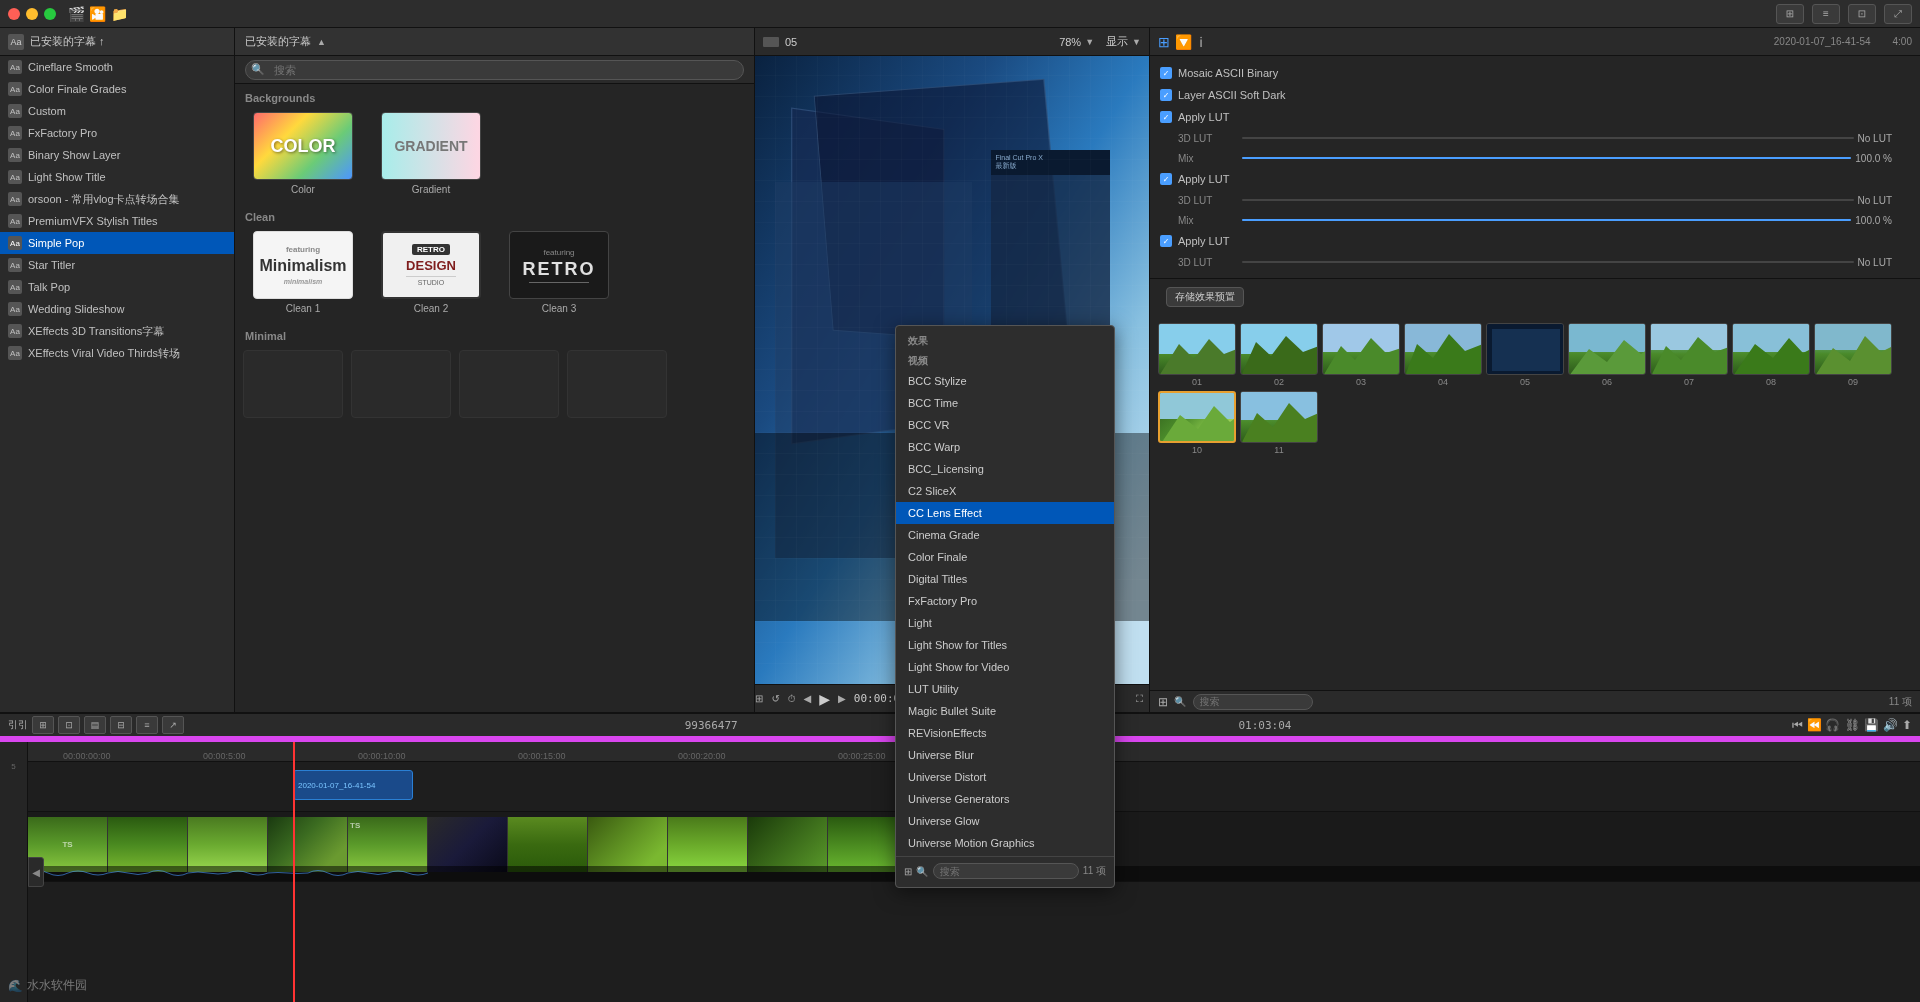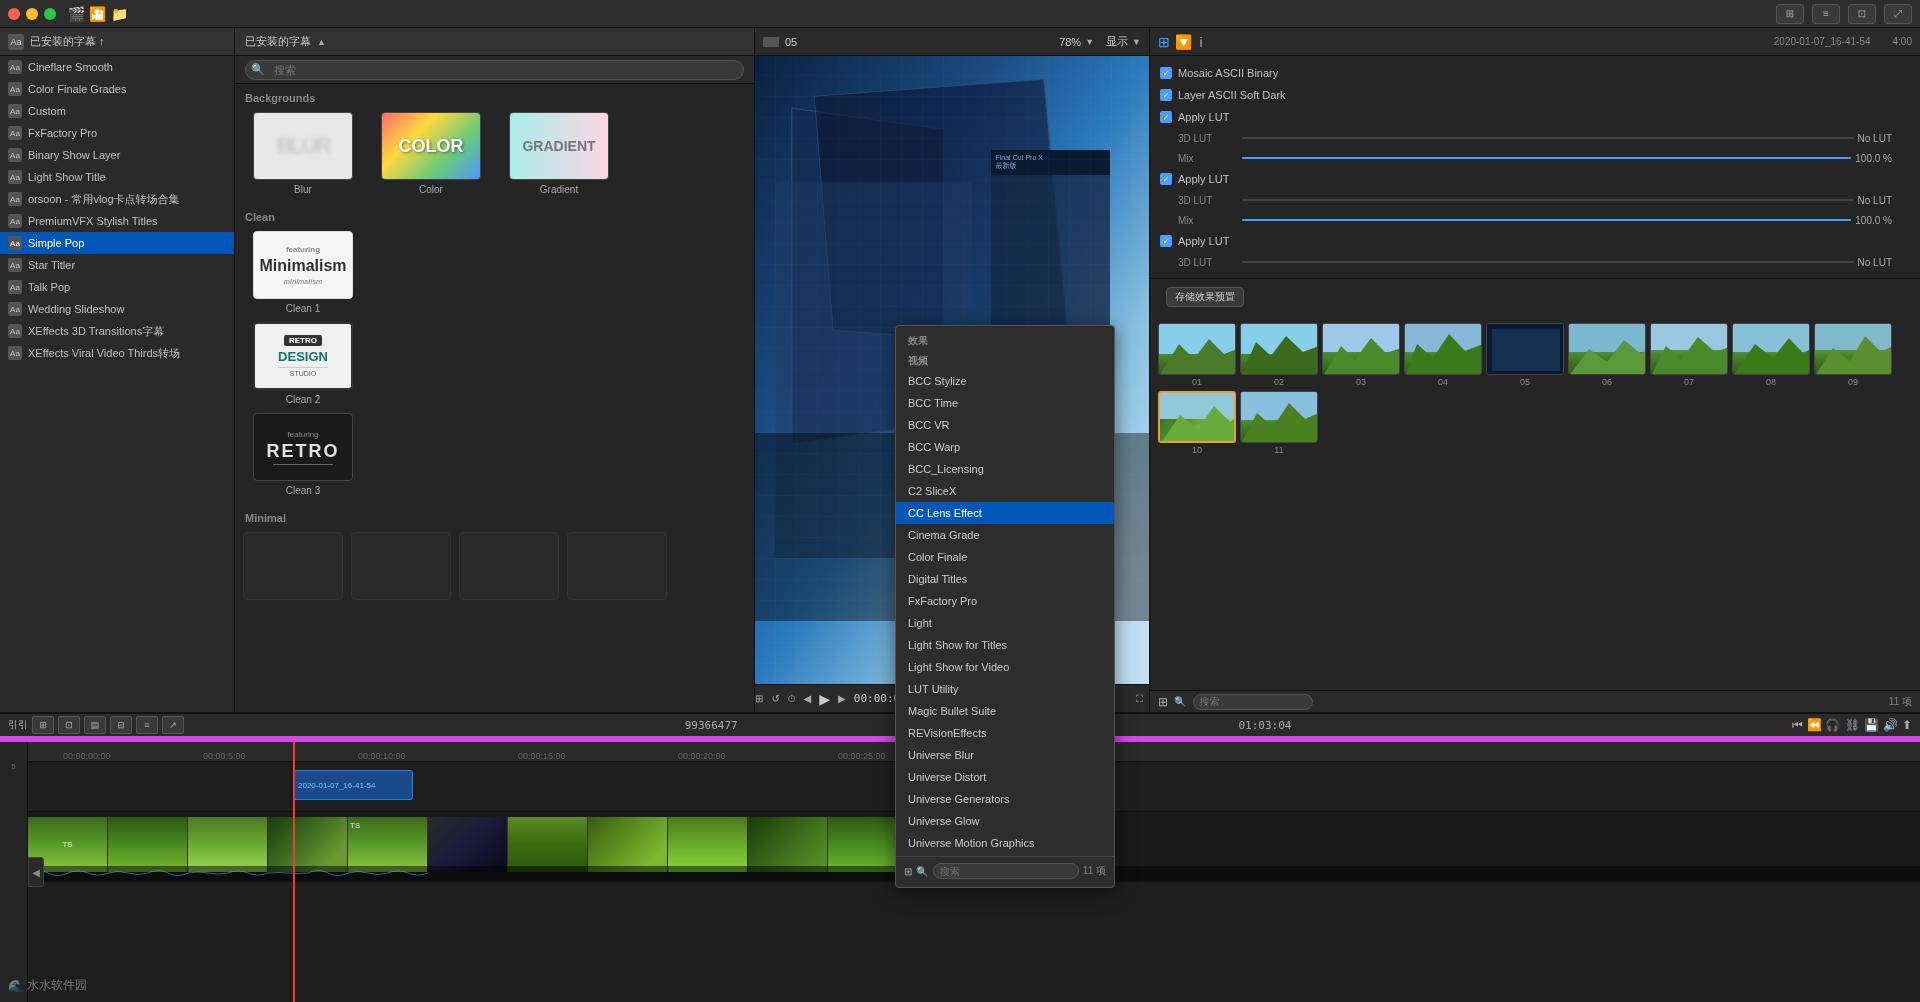--- a/index.html
+++ b/index.html
@@ -368,56 +368,50 @@
     </div>
     <div style="height:28px; background:#2a2a2a; display:flex; align-items:center; padding:0 10px; border-bottom:1px solid #111; gap:6px; position:relative;">
       <span style="position:absolute; left:16px; font-size:11px; color:#888;">🔍</span>
       <input type="text" style="flex: 1 1 0%; background: rgb(58, 58, 58); border: 1px solid rgb(85, 85, 85); border-radius: 10px; height: 20px; color: rgb(204, 204, 204); font-size: 11px; padding: 0px 8px 0px 28px; outline: none;" placeholder="搜索">
     </div>
     <div style="flex:1; overflow-y:auto; padding:8px;">
 
       <div style="font-size:11px; color:#888; font-weight:600; margin-bottom:8px; padding:0 2px;">Backgrounds</div>
       <div style="display:flex; gap:8px; margin-bottom:16px;">
         <div class="effect-item">
-          <div class="effect-thumb blur-bg">
-            <span style="font-size:22px; font-weight:900; letter-spacing:-2px; color:#aaa; opacity:0.5; filter:blur(2px);">BLUR</span>
-          </div>
-          <span class="effect-label">Blur</span>
-        </div>
-        <div class="effect-item">
           <div class="effect-thumb color-bg">
             <span style="font-size:18px; font-weight:900; color:#fff; text-shadow:1px 1px 3px rgba(0,0,0,0.5);">COLOR</span>
           </div>
           <span class="effect-label">Color</span>
         </div>
         <div class="effect-item">
           <div class="effect-thumb gradient-bg">
             <span style="font-size:14px; font-weight:bold; color:#777;">GRADIENT</span>
           </div>
           <span class="effect-label">Gradient</span>
         </div>
       </div>
 
       <div style="font-size:11px; color:#888; font-weight:600; margin-bottom:8px; padding:0 2px;">Clean</div>
-      <div style="display:flex; gap:8px; margin-bottom:16px;flex-direction:column;">
+      <div style="display:flex; gap:8px; margin-bottom:16px;">
         <div class="effect-item">
           <div class="effect-thumb clean1-bg">
             <div style="display:flex;flex-direction:column;align-items:center;gap:3px;">
               <span style="font-size:8px;color:#888;">featuring</span>
               <span style="font-size:16px; font-weight:900; color:#333;">Minimalism</span>
               <span style="font-size:7px; color:#999; font-style:italic;">minimalism</span>
             </div>
           </div>
           <span class="effect-label">Clean 1</span>
         </div>
         <div class="effect-item">
           <div style="width:100px; height:68px; border-radius:4px; border:2px solid #333; background:#f0f0f0; display:flex; align-items:center; justify-content:center; overflow:hidden; position:relative;">
             <div style="display:flex;flex-direction:column;align-items:center;gap:3px;">
               <span style="font-size:8px; font-weight:bold; background:#333; color:#fff; padding:1px 5px; border-radius:2px;">RETRO</span>
-              <span style="font-size:13px; font-weight:900; color:#0f766e;">DESIGN</span>
+              <span style="font-size:13px; font-weight:900; color:#7f1d1d;">DESIGN</span>
               <span style="font-size:7px; color:#666; border-top:1px solid #ccc; padding-top:2px; width:100%; text-align:center;">STUDIO</span>
             </div>
           </div>
           <span class="effect-label">Clean 2</span>
         </div>
         <div class="effect-item">
           <div style="width:100px; height:68px; border-radius:4px; border:1px solid #444; background:#1a1a1a; display:flex; align-items:center; justify-content:center; overflow:hidden;">
             <div style="display:flex;flex-direction:column;align-items:center;gap:2px;">
               <span style="font-size:8px; color:#888;">featuring</span>
               <span style="font-size:18px; font-weight:900; color:#e0e0e0; letter-spacing:2px;">RETRO</span>

